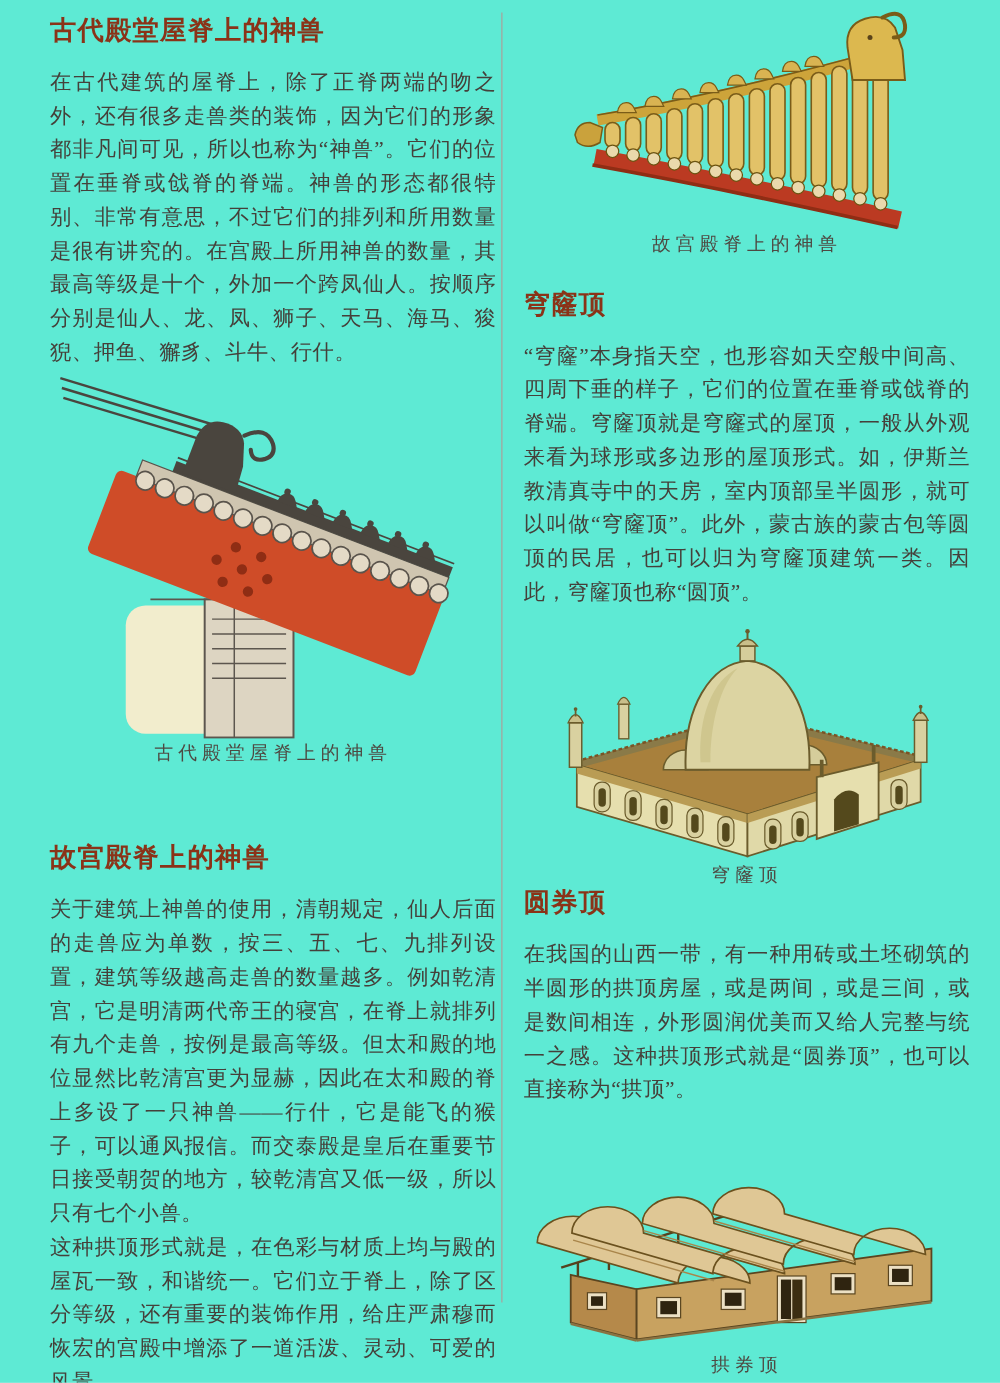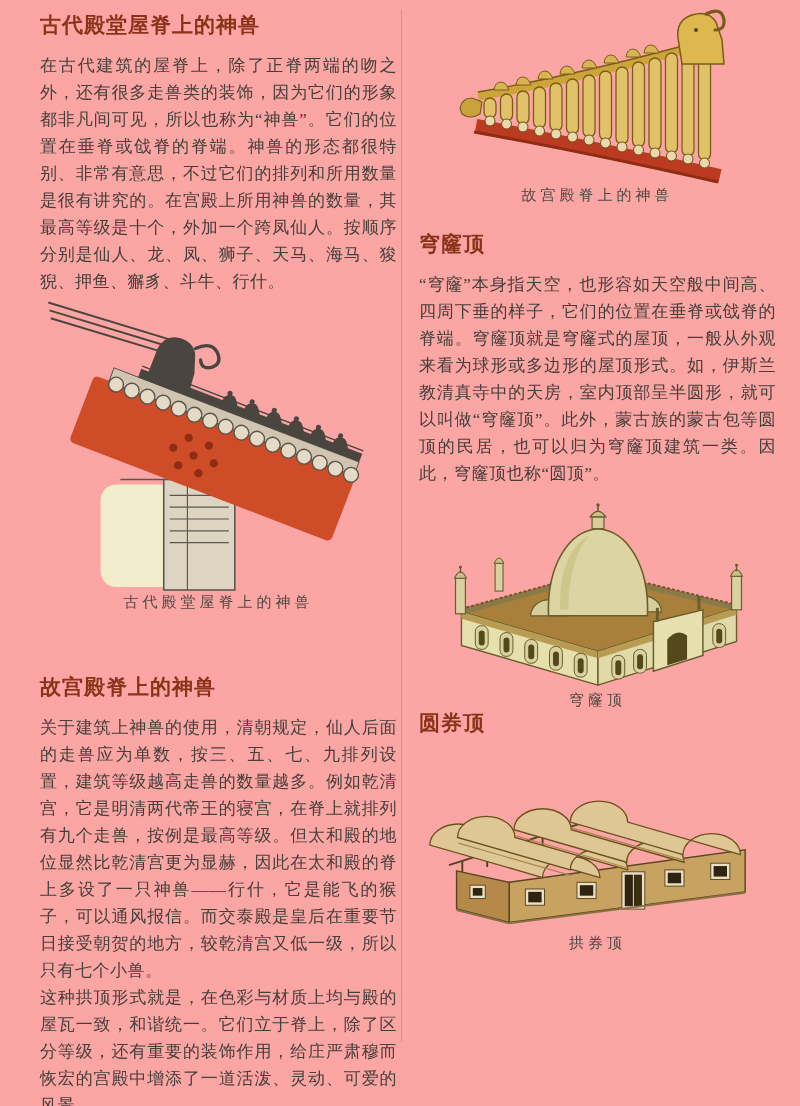--- a/index.html
+++ b/index.html
@@ -1,19 +1,19 @@
 <!DOCTYPE html>
 <html><head>
 <meta charset="utf-8">
 <style>
   html,body{margin:0;padding:0;}
   body{background:#e8e8e4;font-family:"Liberation Serif", serif;}
   .page{
     position:relative;width:800px;height:1106px;margin:0 auto;
-    background:#fca5a5;overflow:hidden;
+    background:#5eead4;overflow:hidden;
   }
   .col{position:absolute;top:0;}
   .col-left{left:40px;width:357px;top:12px;}
   .col-right{left:419px;width:357px;top:6px;}
   .divider{position:absolute;left:401px;top:10px;width:1px;height:1032px;background:#a6a49c;}
   h2.sec-heading{
     font-family:"Liberation Sans", sans-serif;
     font-size:21px;line-height:26px;font-weight:bold;
     color:#8a3318;margin:0 0 14px 0;letter-spacing:1px;
   }
@@ -311,20 +311,21 @@
               <rect x="0" y="3" width="8" height="28" fill="#d9d1a0" stroke="#6b5c2c" stroke-width="1.1"></rect>
               <path d="M-1,3 q5,-11 10,0 z" fill="#c9bf8a" stroke="#6b5c2c" stroke-width="1"></path>
             </g>
         </g>
       </svg>
     </figure>
     <div class="caption">穹窿顶</div>
 
     <h2 class="sec-heading" style="">圆券顶</h2>
 
+    <p class="body-text">在我国的山西一带，有一种用砖或土坯砌筑的半圆形的拱顶房屋，或是两间，或是三间，或是数间相连，外形圆润优美而又给人完整与统一之感。这种拱顶形式就是“圆券顶”，也可以直接称为“拱顶”。</p>
 
     <figure class="fig" style="margin-top:24px;">
       <svg class="svg-fig" width="356" height="172" viewBox="0 0 356 180">
 
         <line x1="22" y1="110" x2="168" y2="64" stroke="#54421e" stroke-width="2"></line>
         <line x1="36" y1="106" x2="36" y2="118" stroke="#54421e" stroke-width="2"></line>
         <line x1="62" y1="98" x2="62" y2="112" stroke="#54421e" stroke-width="2"></line>
         <line x1="90" y1="89" x2="90" y2="104" stroke="#54421e" stroke-width="2"></line>
         <line x1="120" y1="80" x2="120" y2="95" stroke="#54421e" stroke-width="2"></line>
 

